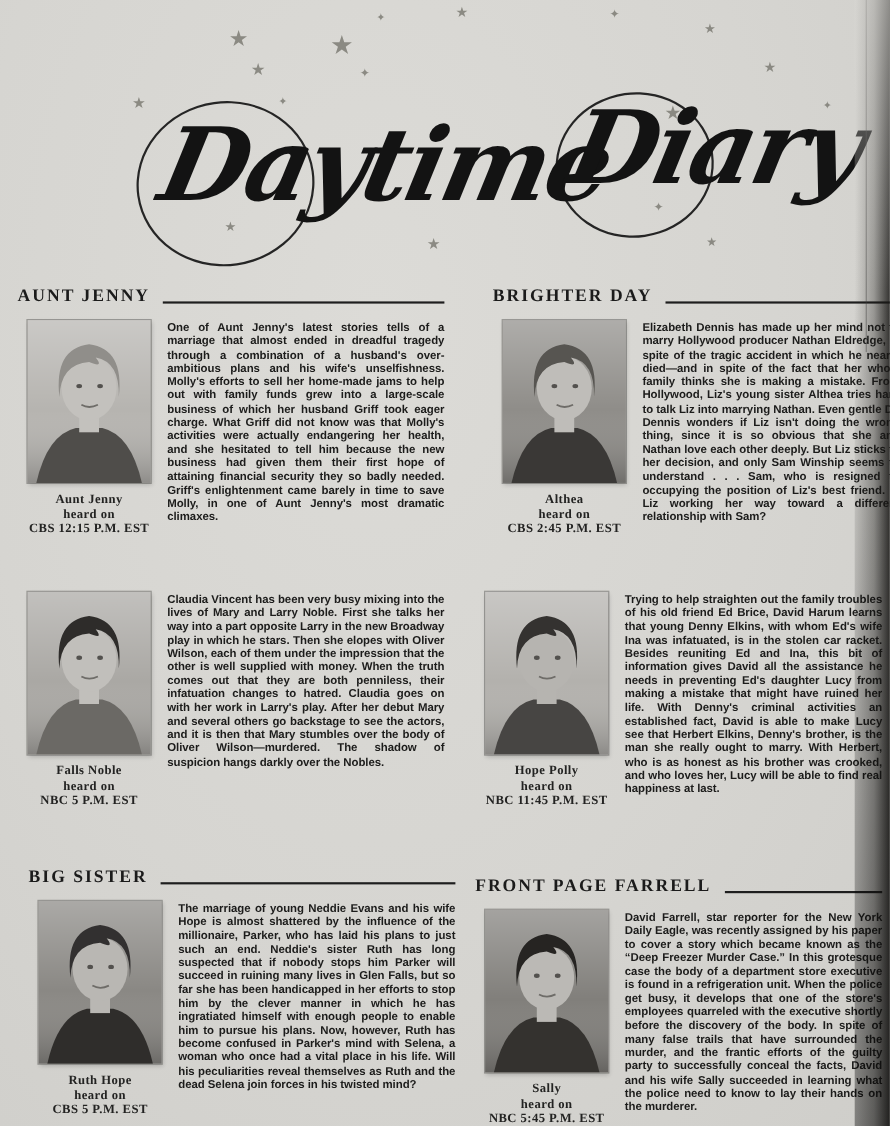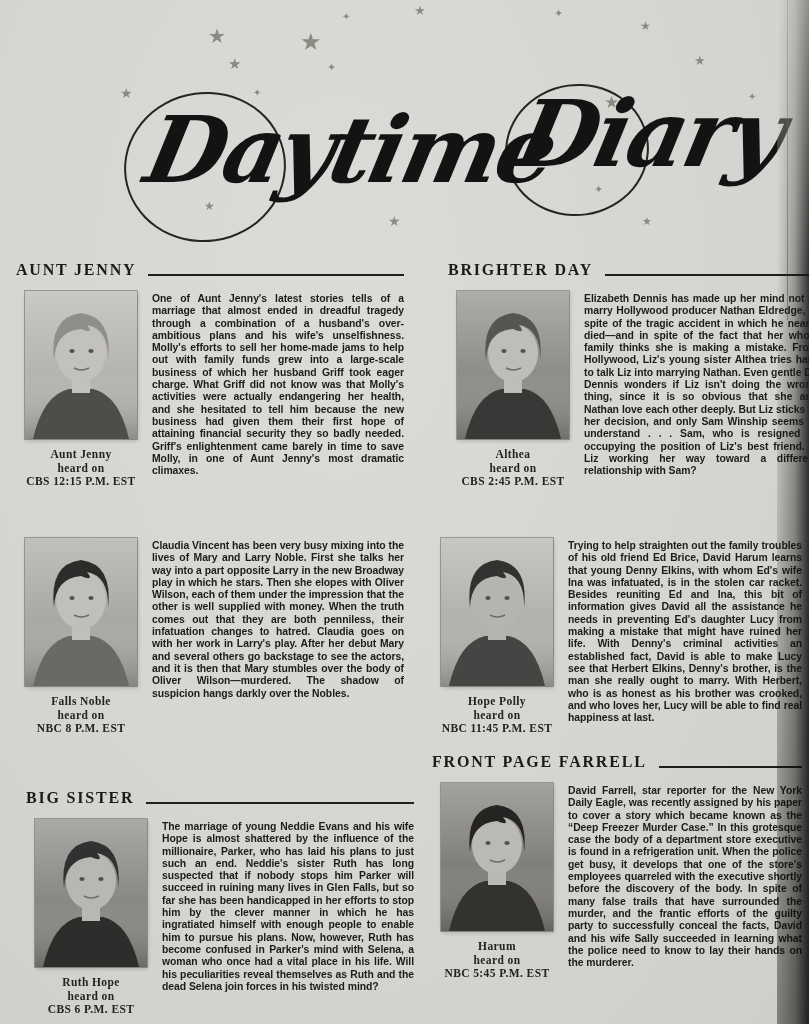--- a/index.html
+++ b/index.html
@@ -22,21 +22,21 @@
   .title-word.w1{left:148px;top:96px;}
   .title-word.w2{left:520px;top:80px;}
 
   
   .sec{position:absolute;}
   #s1{left:16px;top:260px;width:388px;}
   #s2{left:448px;top:260px;width:370px;}
   #s3{left:16px;top:527px;width:388px;}
   #s4{left:432px;top:527px;width:370px;}
   #s5{left:26px;top:788px;width:388px;}
-  #s6{left:432px;top:752px;width:370px;}
+  #s6{left:432px;top:796px;width:370px;}
 
   .sec-head{display:flex;align-items:flex-end;height:20px;}
   .sec-head h2{
     margin:0;font-family:"Liberation Serif",serif;font-weight:700;font-size:16px;
     letter-spacing:1.8px;color:#1b1b1b;white-space:nowrap;line-height:20px;
   }
   .rule{flex:1;border-bottom:2px solid #1e1e1e;margin-left:12px;margin-bottom:4px;}
 
   .sec-body{display:flex;margin-top:11px;align-items:flex-start;}
   .photo-col{flex:0 0 130px;width:130px;margin:0;text-align:center;}
@@ -195,21 +195,21 @@
     <div class="sec-body">
       <figure class="photo-col">
         <div class="photo">
             <svg>
               <use href="#portrait"></use>
             </svg>
           </div>
         <figcaption class="caption">
           <div>Falls Noble</div>
           <div>heard on</div>
-          <div>NBC 8 P.M. EST</div>
+          <div>NBC 5 P.M. EST</div>
         </figcaption>
       </figure>
       <p class="body-text">Claudia Vincent has been very busy mixing into the lives of Mary and Larry Noble. First she talks her way into a part opposite Larry in the new Broadway play in which he stars. Then she elopes with Oliver Wilson, each of them under the impression that the other is well supplied with money. When the truth comes out that they are both penniless, their infatuation changes to hatred. Claudia goes on with her work in Larry's play. After her debut Mary and several others go backstage to see the actors, and it is then that Mary stumbles over the body of Oliver Wilson—murdered. The shadow of suspicion hangs darkly over the Nobles.</p>
     </div>
   </section>
 
   <section class="sec" id="s4">
     <div class="sec-body">
       <figure class="photo-col">
         <div class="photo">
@@ -235,41 +235,41 @@
     <div class="sec-body">
       <figure class="photo-col">
         <div class="photo">
             <svg>
               <use href="#portrait"></use>
             </svg>
           </div>
         <figcaption class="caption">
           <div>Ruth Hope</div>
           <div>heard on</div>
-          <div>CBS 6 P.M. EST</div>
+          <div>CBS 5 P.M. EST</div>
         </figcaption>
       </figure>
       <p class="body-text">The marriage of young Neddie Evans and his wife Hope is almost shattered by the influence of the millionaire, Parker, who has laid his plans to just such an end. Neddie's sister Ruth has long suspected that if nobody stops him Parker will succeed in ruining many lives in Glen Falls, but so far she has been handicapped in her efforts to stop him by the clever manner in which he has ingratiated himself with enough people to enable him to pursue his plans. Now, however, Ruth has become confused in Parker's mind with Selena, a woman who once had a vital place in his life. Will his peculiarities reveal themselves as Ruth and the dead Selena join forces in his twisted mind?</p>
     </div>
   </section>
 
   <section class="sec" id="s6">
     <div class="sec-head">
       <h2>FRONT PAGE FARRELL</h2>
       <div class="rule"></div>
     </div>
     <div class="sec-body">
       <figure class="photo-col">
         <div class="photo">
             <svg>
               <use href="#portrait"></use>
             </svg>
           </div>
         <figcaption class="caption">
-          <div>Harum</div>
+          <div>Sally</div>
           <div>heard on</div>
           <div>NBC 5:45 P.M. EST</div>
         </figcaption>
       </figure>
       <p class="body-text">David Farrell, star reporter for the New York Daily Eagle, was recently assigned by his paper to cover a story which became known as the “Deep Freezer Murder Case.” In this grotesque case the body of a department store executive is found in a refrigeration unit. When the police get busy, it develops that one of the store's employees quarreled with the executive shortly before the discovery of the body. In spite of many false trails that have surrounded the murder, and the frantic efforts of the guilty party to successfully conceal the facts, David and his wife Sally succeeded in learning what the police need to know to lay their hands on the murderer.</p>
     </div>
   </section>
 
   <div class="crease"></div>
   <div class="edge-shadow"></div>

